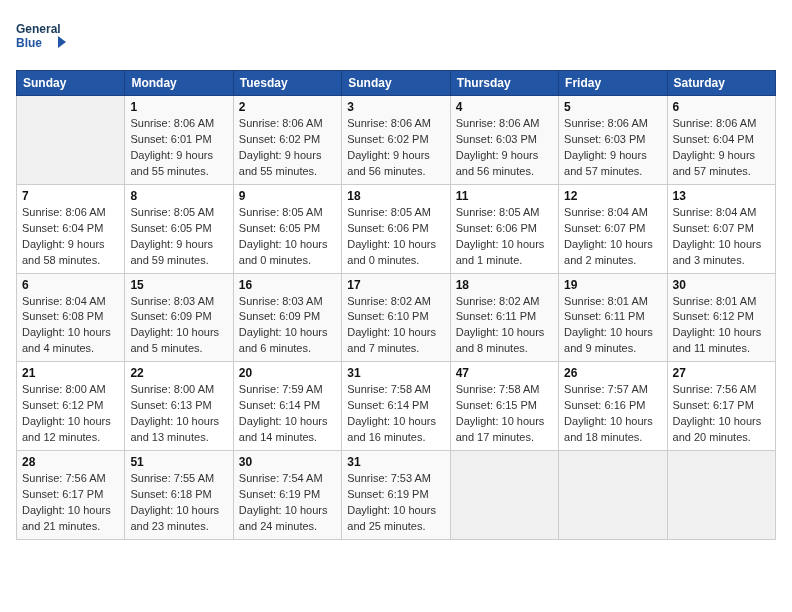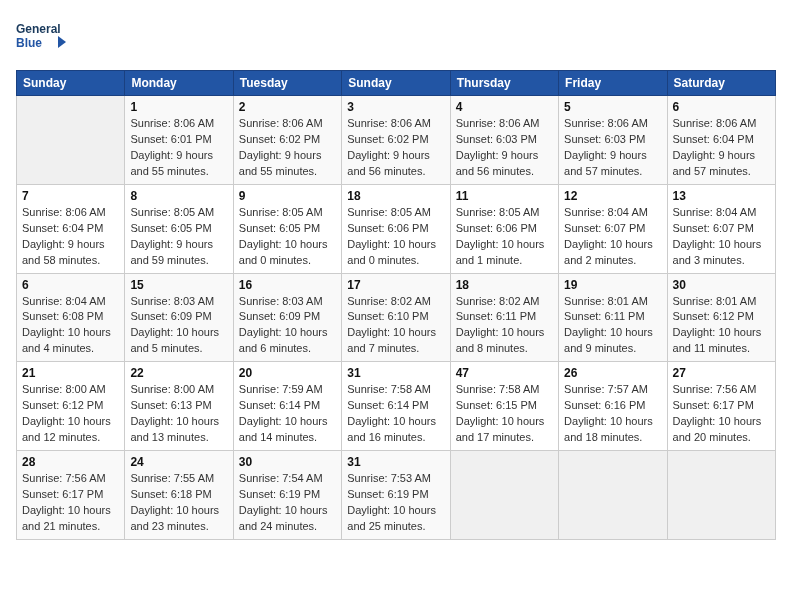--- a/index.html
+++ b/index.html
@@ -218,21 +218,21 @@
           <div class="day-num">27</div>
           <div class="day-info">Sunrise: 7:56 AM<br>Sunset: 6:17 PM<br>Daylight: 10 hours and 20 minutes.</div>
         </td>
       </tr>
       <tr>
         <td>
           <div class="day-num">28</div>
           <div class="day-info">Sunrise: 7:56 AM<br>Sunset: 6:17 PM<br>Daylight: 10 hours and 21 minutes.</div>
         </td>
         <td>
-          <div class="day-num">24</div>
+          <div class="day-num">51</div>
           <div class="day-info">Sunrise: 7:55 AM<br>Sunset: 6:18 PM<br>Daylight: 10 hours and 23 minutes.</div>
         </td>
         <td>
           <div class="day-num">30</div>
           <div class="day-info">Sunrise: 7:54 AM<br>Sunset: 6:19 PM<br>Daylight: 10 hours and 24 minutes.</div>
         </td>
         <td>
           <div class="day-num">31</div>
           <div class="day-info">Sunrise: 7:53 AM<br>Sunset: 6:19 PM<br>Daylight: 10 hours and 25 minutes.</div>
         </td>

